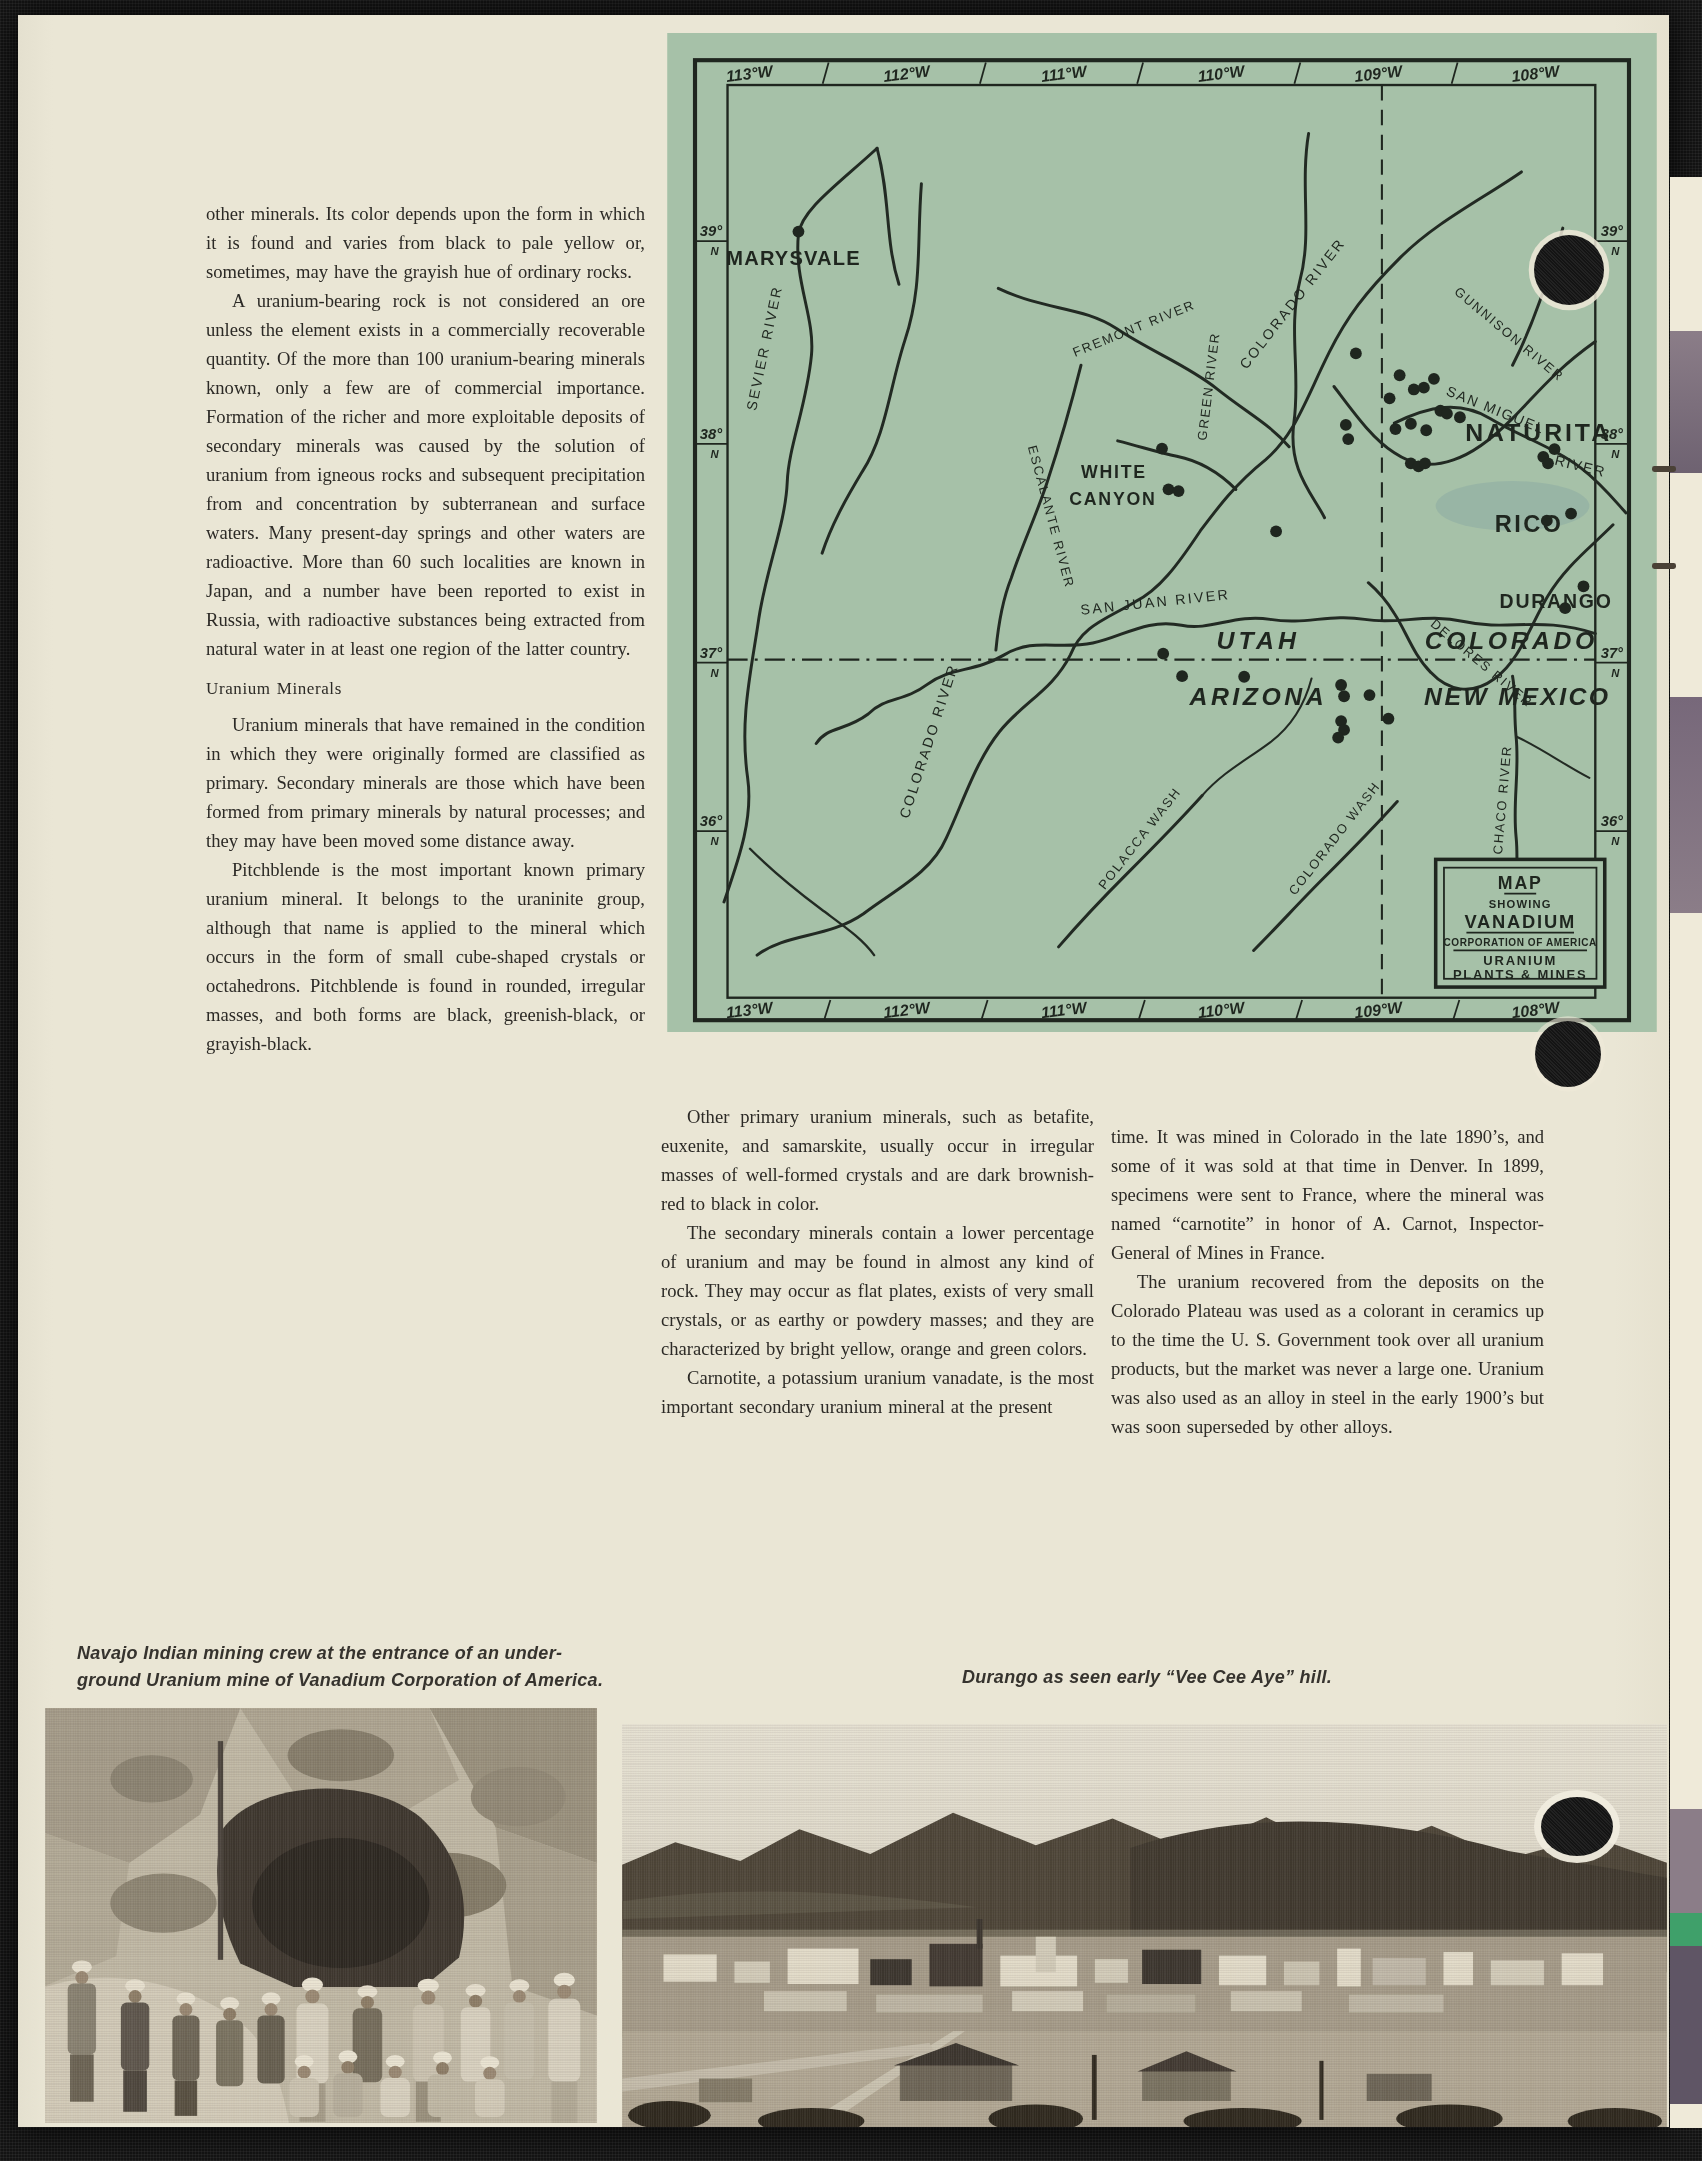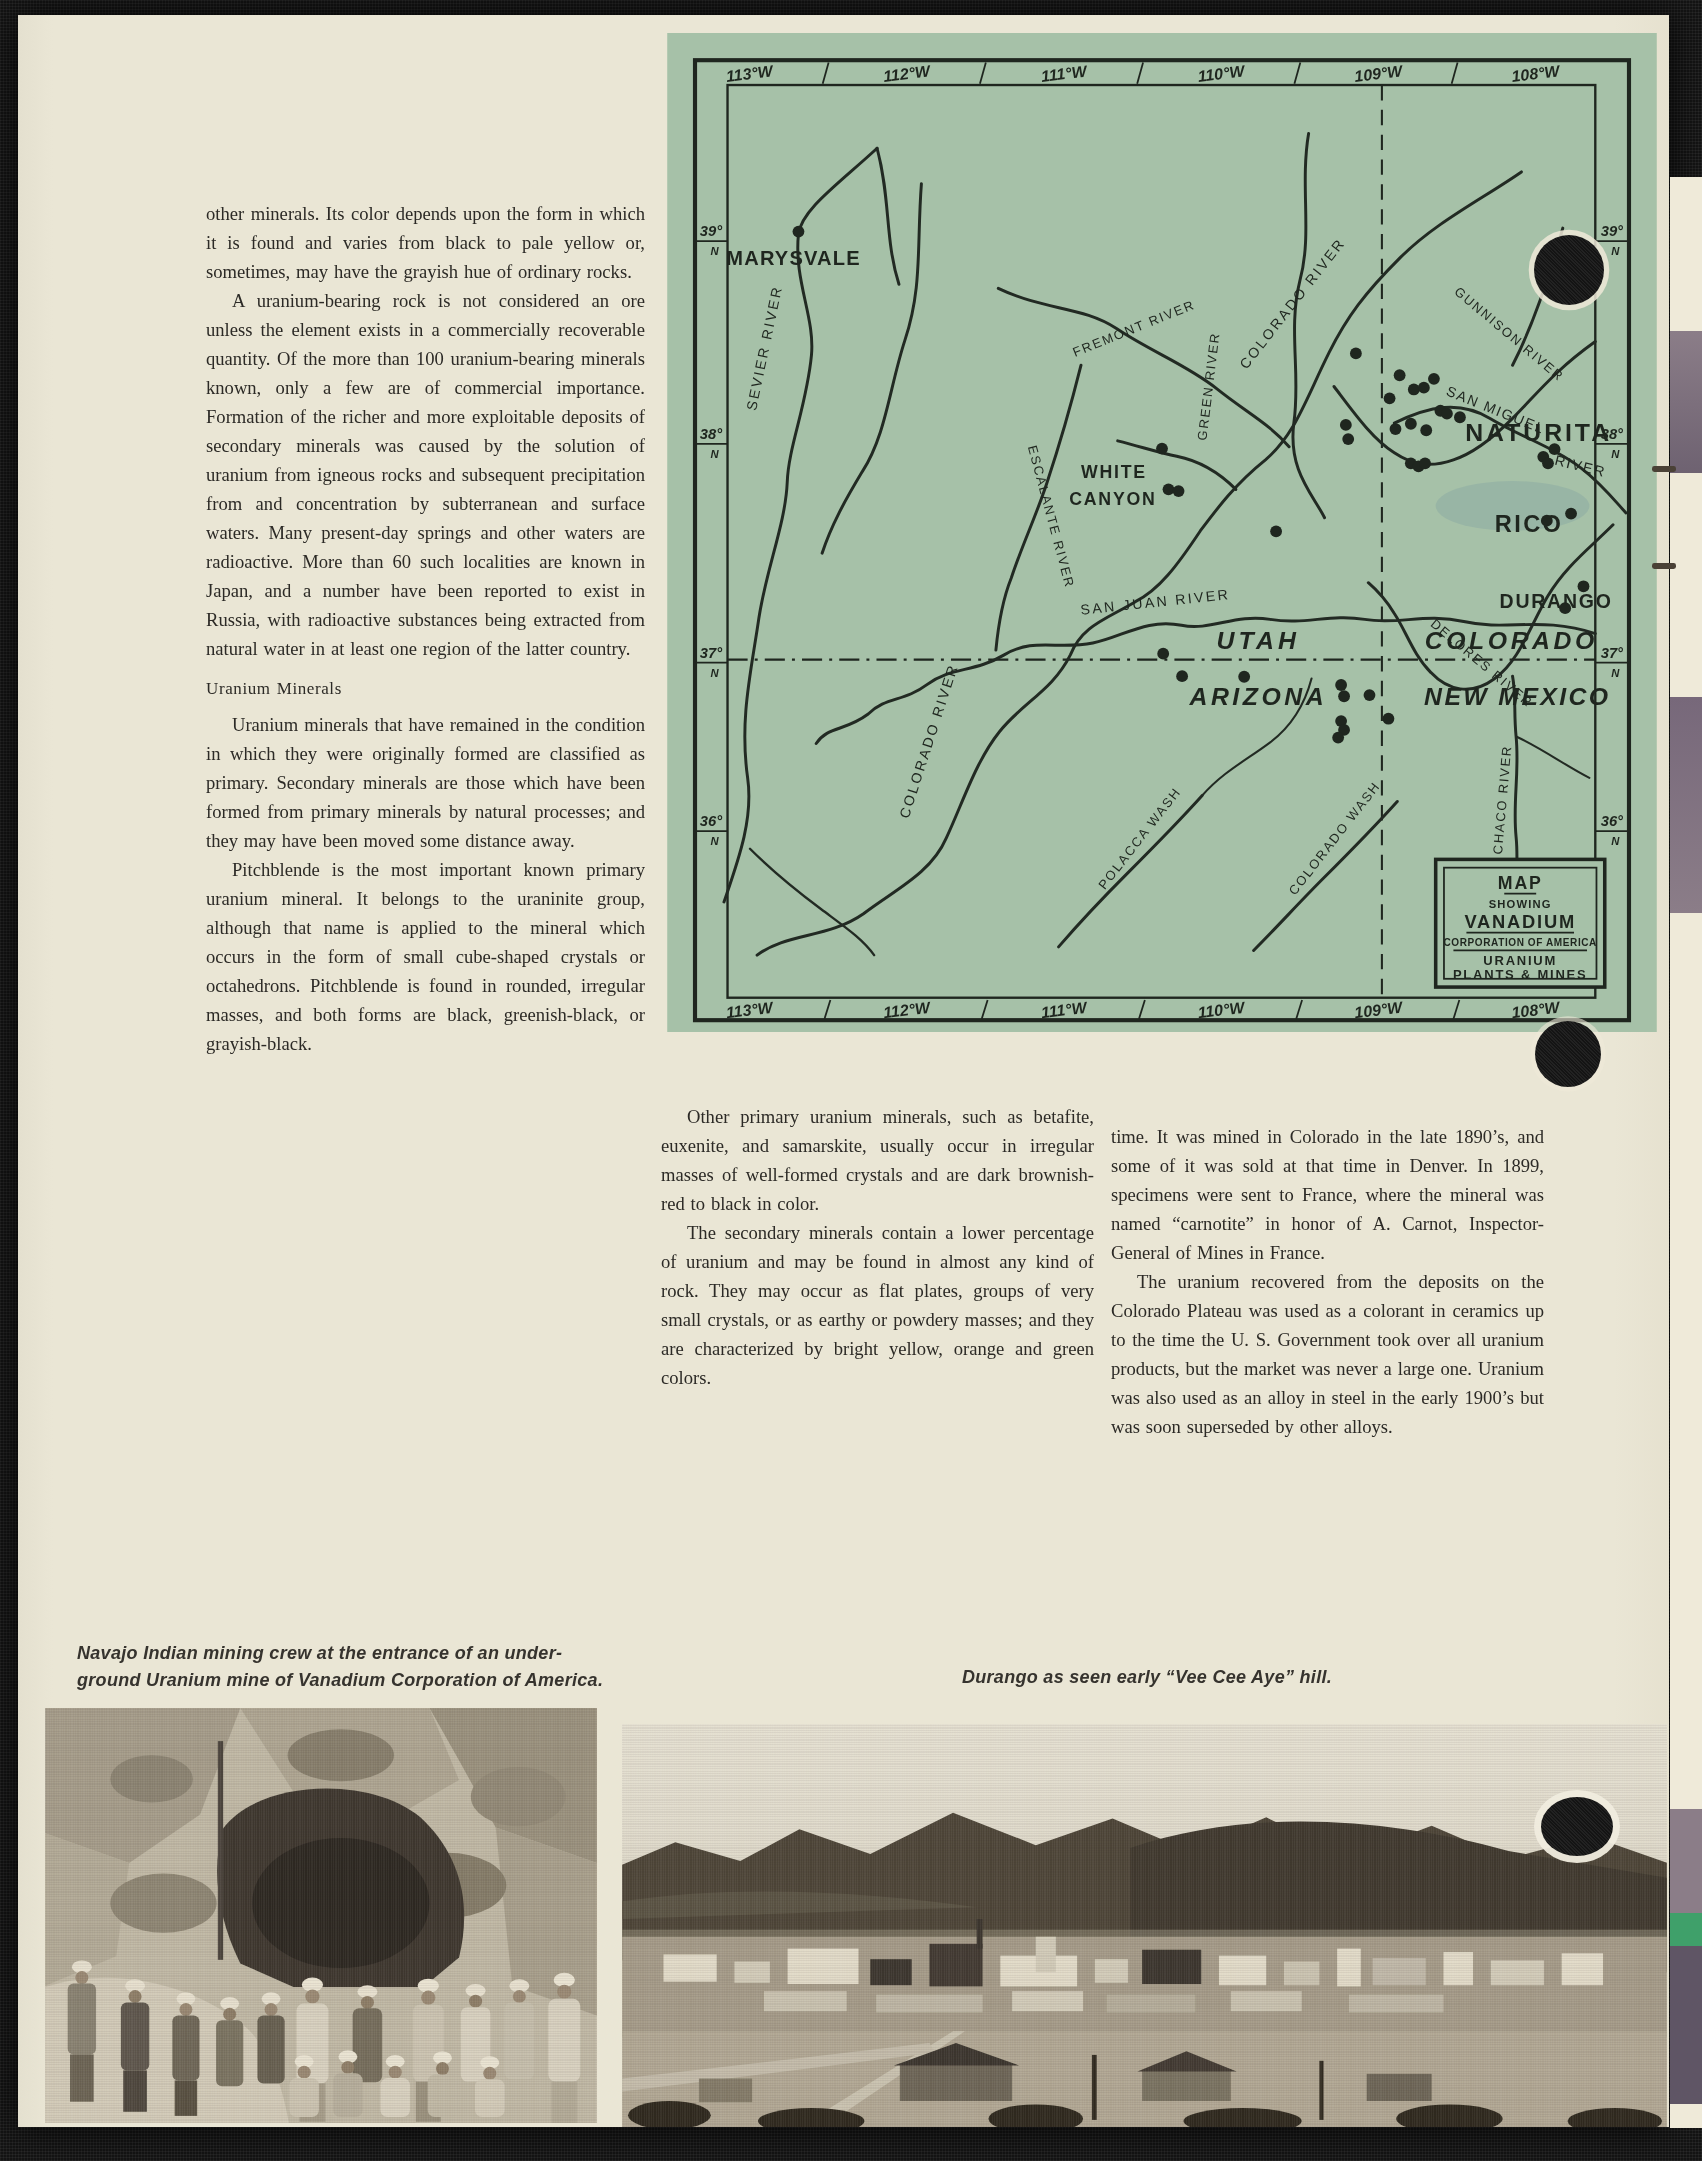--- a/index.html
+++ b/index.html
@@ -59,21 +59,22 @@
   <div class="col" id="col-left">
     <p class="cont">other minerals. Its color depends upon the form in which it is found and varies from black to pale yellow or, sometimes, may have the grayish hue of ordinary rocks.</p>
     <p>A uranium-bearing rock is not considered an ore unless the element exists in a commercially recoverable quantity. Of the more than 100 uranium-bearing minerals known, only a few are of commercial importance. Formation of the richer and more exploitable deposits of secondary minerals was caused by the solution of uranium from igneous rocks and subsequent precipitation from and concentration by subterranean and surface waters. Many present-day springs and other waters are radioactive. More than 60 such localities are known in Japan, and a number have been reported to exist in Russia, with radioactive substances being extracted from natural water in at least one region of the latter country.</p>
     <h3>Uranium Minerals</h3>
     <p>Uranium minerals that have remained in the condition in which they were originally formed are classified as primary. Secondary minerals are those which have been formed from primary minerals by natural processes; and they may have been moved some distance away.</p>
     <p>Pitchblende is the most important known primary uranium mineral. It belongs to the uraninite group, although that name is applied to the mineral which occurs in the form of small cube-shaped crystals or octahedrons. Pitchblende is found in rounded, irregular masses, and both forms are black, greenish-black, or grayish-black.</p>
   </div>
 
   <div class="col" id="col-mid">
     <p>Other primary uranium minerals, such as betafite, euxenite, and samarskite, usually occur in irregular masses of well-formed crystals and are dark brownish-red to black in color.</p>
-    <p>The secondary minerals contain a lower percentage of uranium and may be found in almost any kind of rock. They may occur as flat plates, groups of very small crystals, or as earthy or powdery masses; and they are characterized by bright yellow, orange and green colors.</p>
+    <p>The secondary minerals contain a lower percentage of uranium and may be found in almost any kind of rock. They may occur as flat plates, exists of very small crystals, or as earthy or powdery masses; and they are characterized by bright yellow, orange and green colors.</p>
+    <p>Carnotite, a potassium uranium vanadate, is the most important secondary uranium mineral at the present</p>
   </div>
 
   <div class="col" id="col-right">
     <p class="cont">time. It was mined in Colorado in the late 1890’s, and some of it was sold at that time in Denver. In 1899, specimens were sent to France, where the mineral was named “carnotite” in honor of A. Carnot, Inspector-General of Mines in France.</p>
     <p>The uranium recovered from the deposits on the Colorado Plateau was used as a colorant in ceramics up to the time the U. S. Government took over all uranium products, but the market was never a large one. Uranium was also used as an alloy in steel in the early 1900’s but was soon superseded by other alloys.</p>
   </div>
 
   <svg id="map-panel" viewBox="0 0 1674 1690" font-family="Liberation Sans, DejaVu Sans, sans-serif" fill="#1f261f">
     <rect x="0" y="0" width="1674" height="1690" fill="#a6c1a8"></rect>
 

